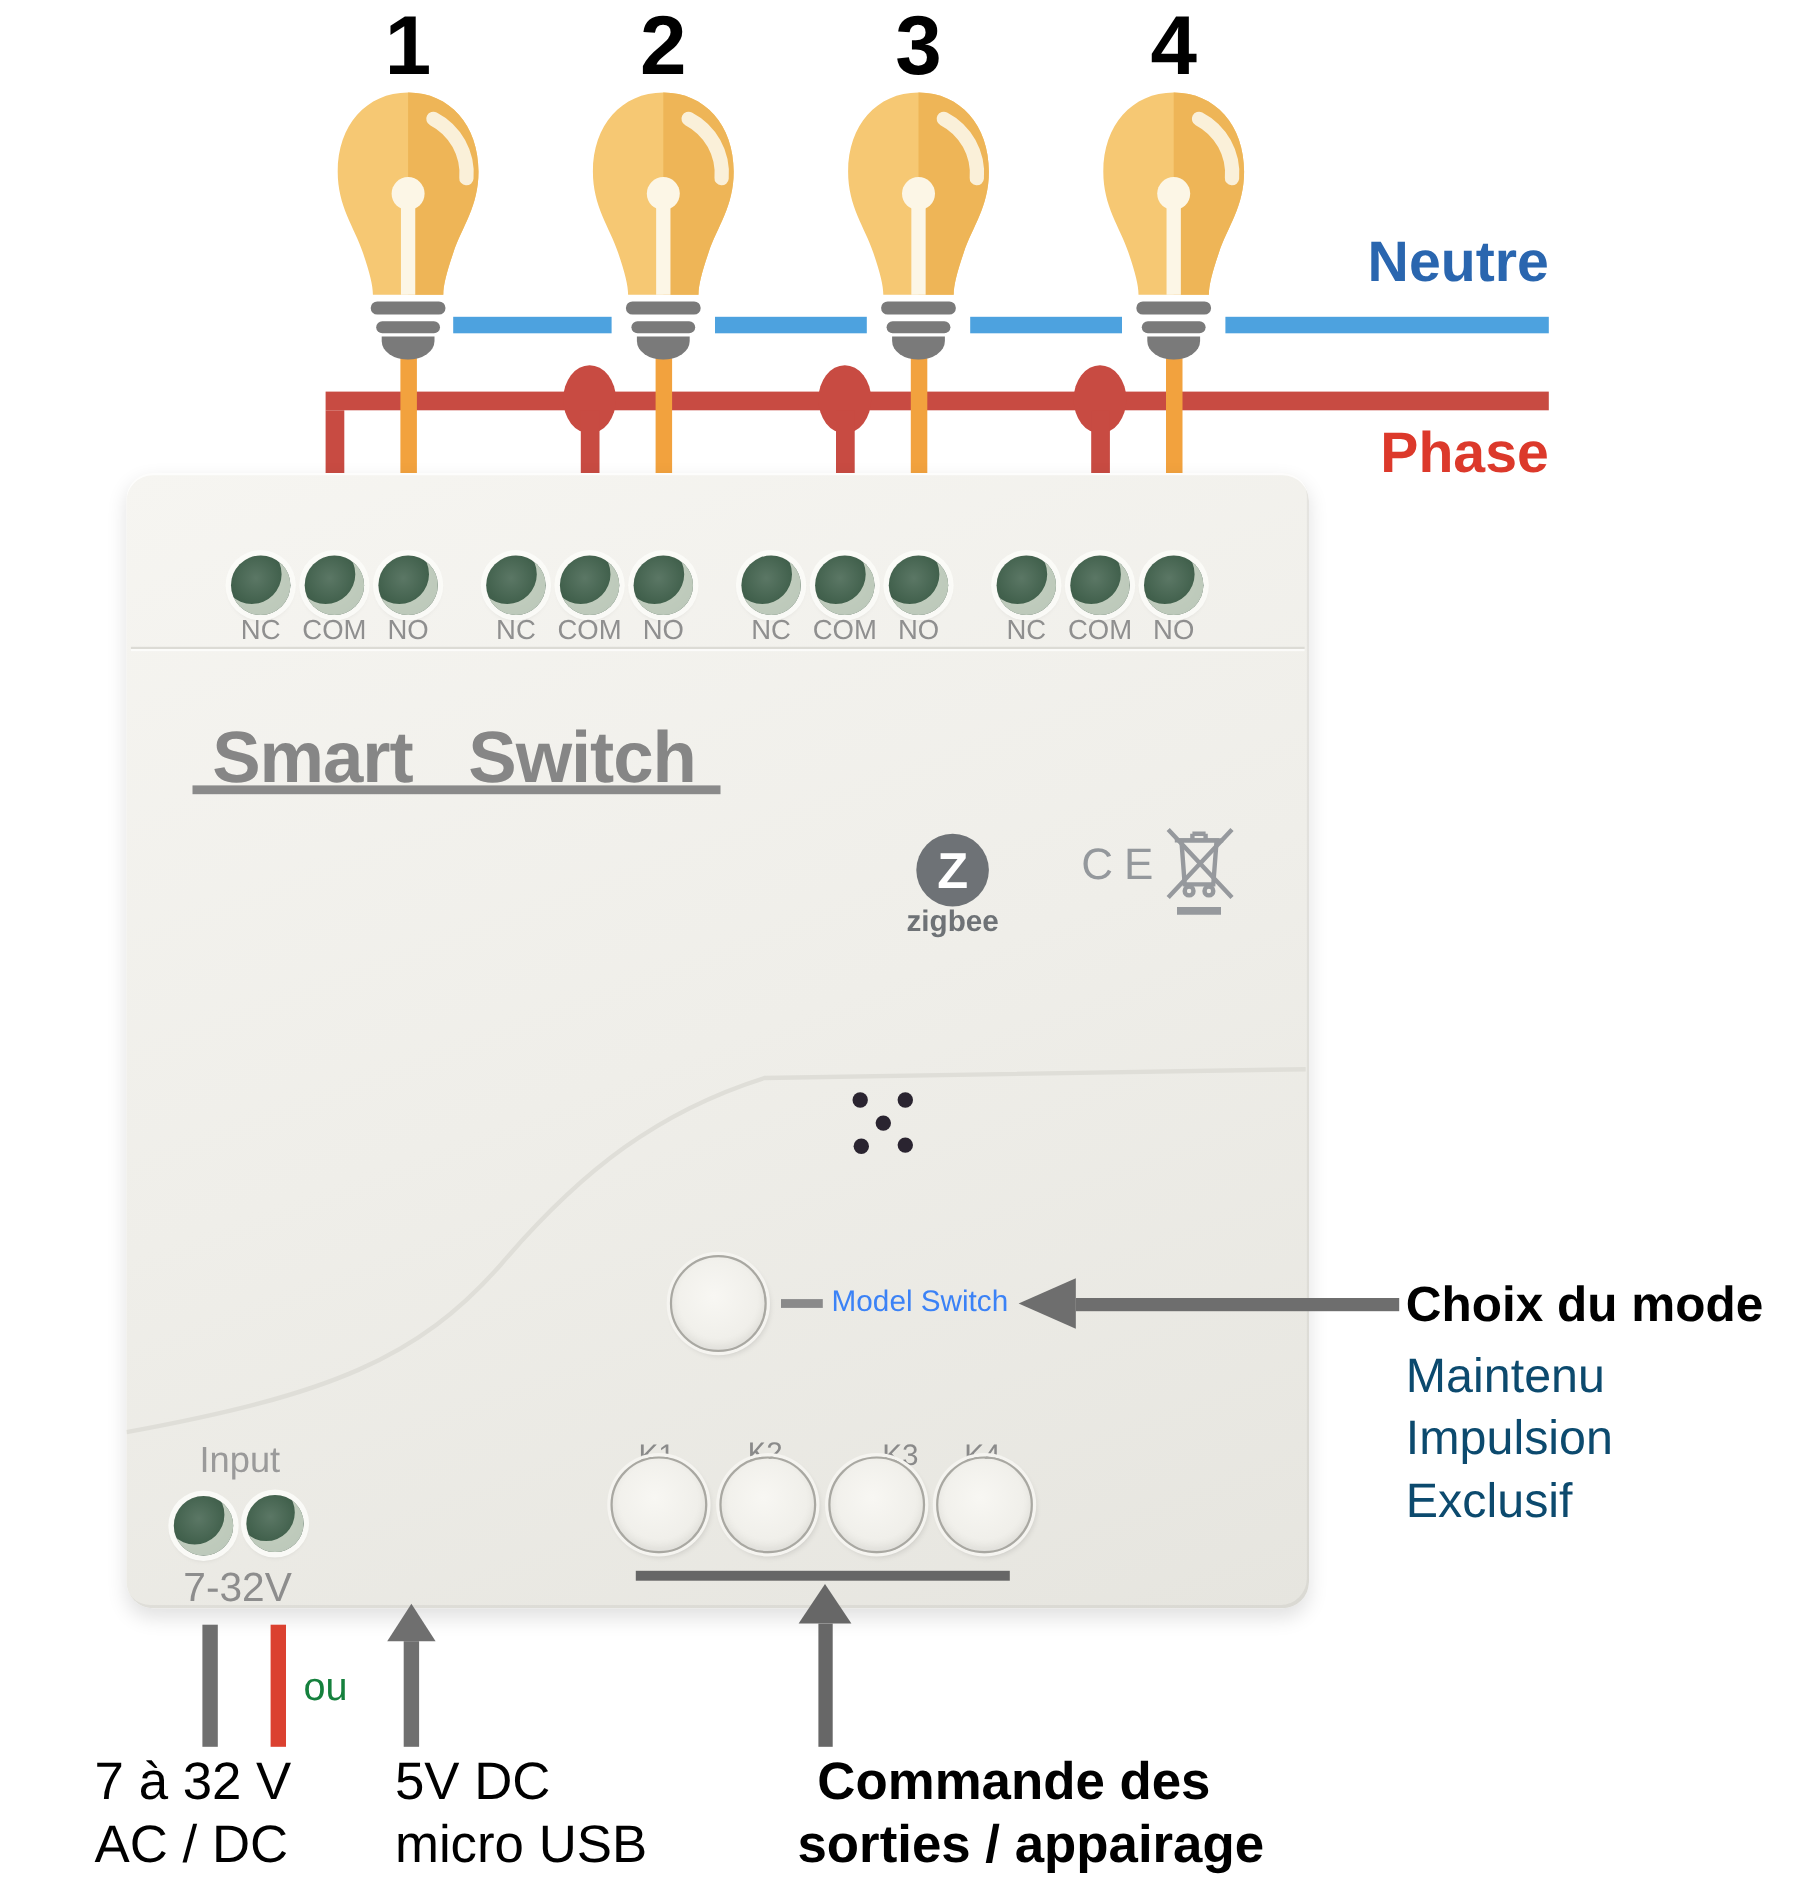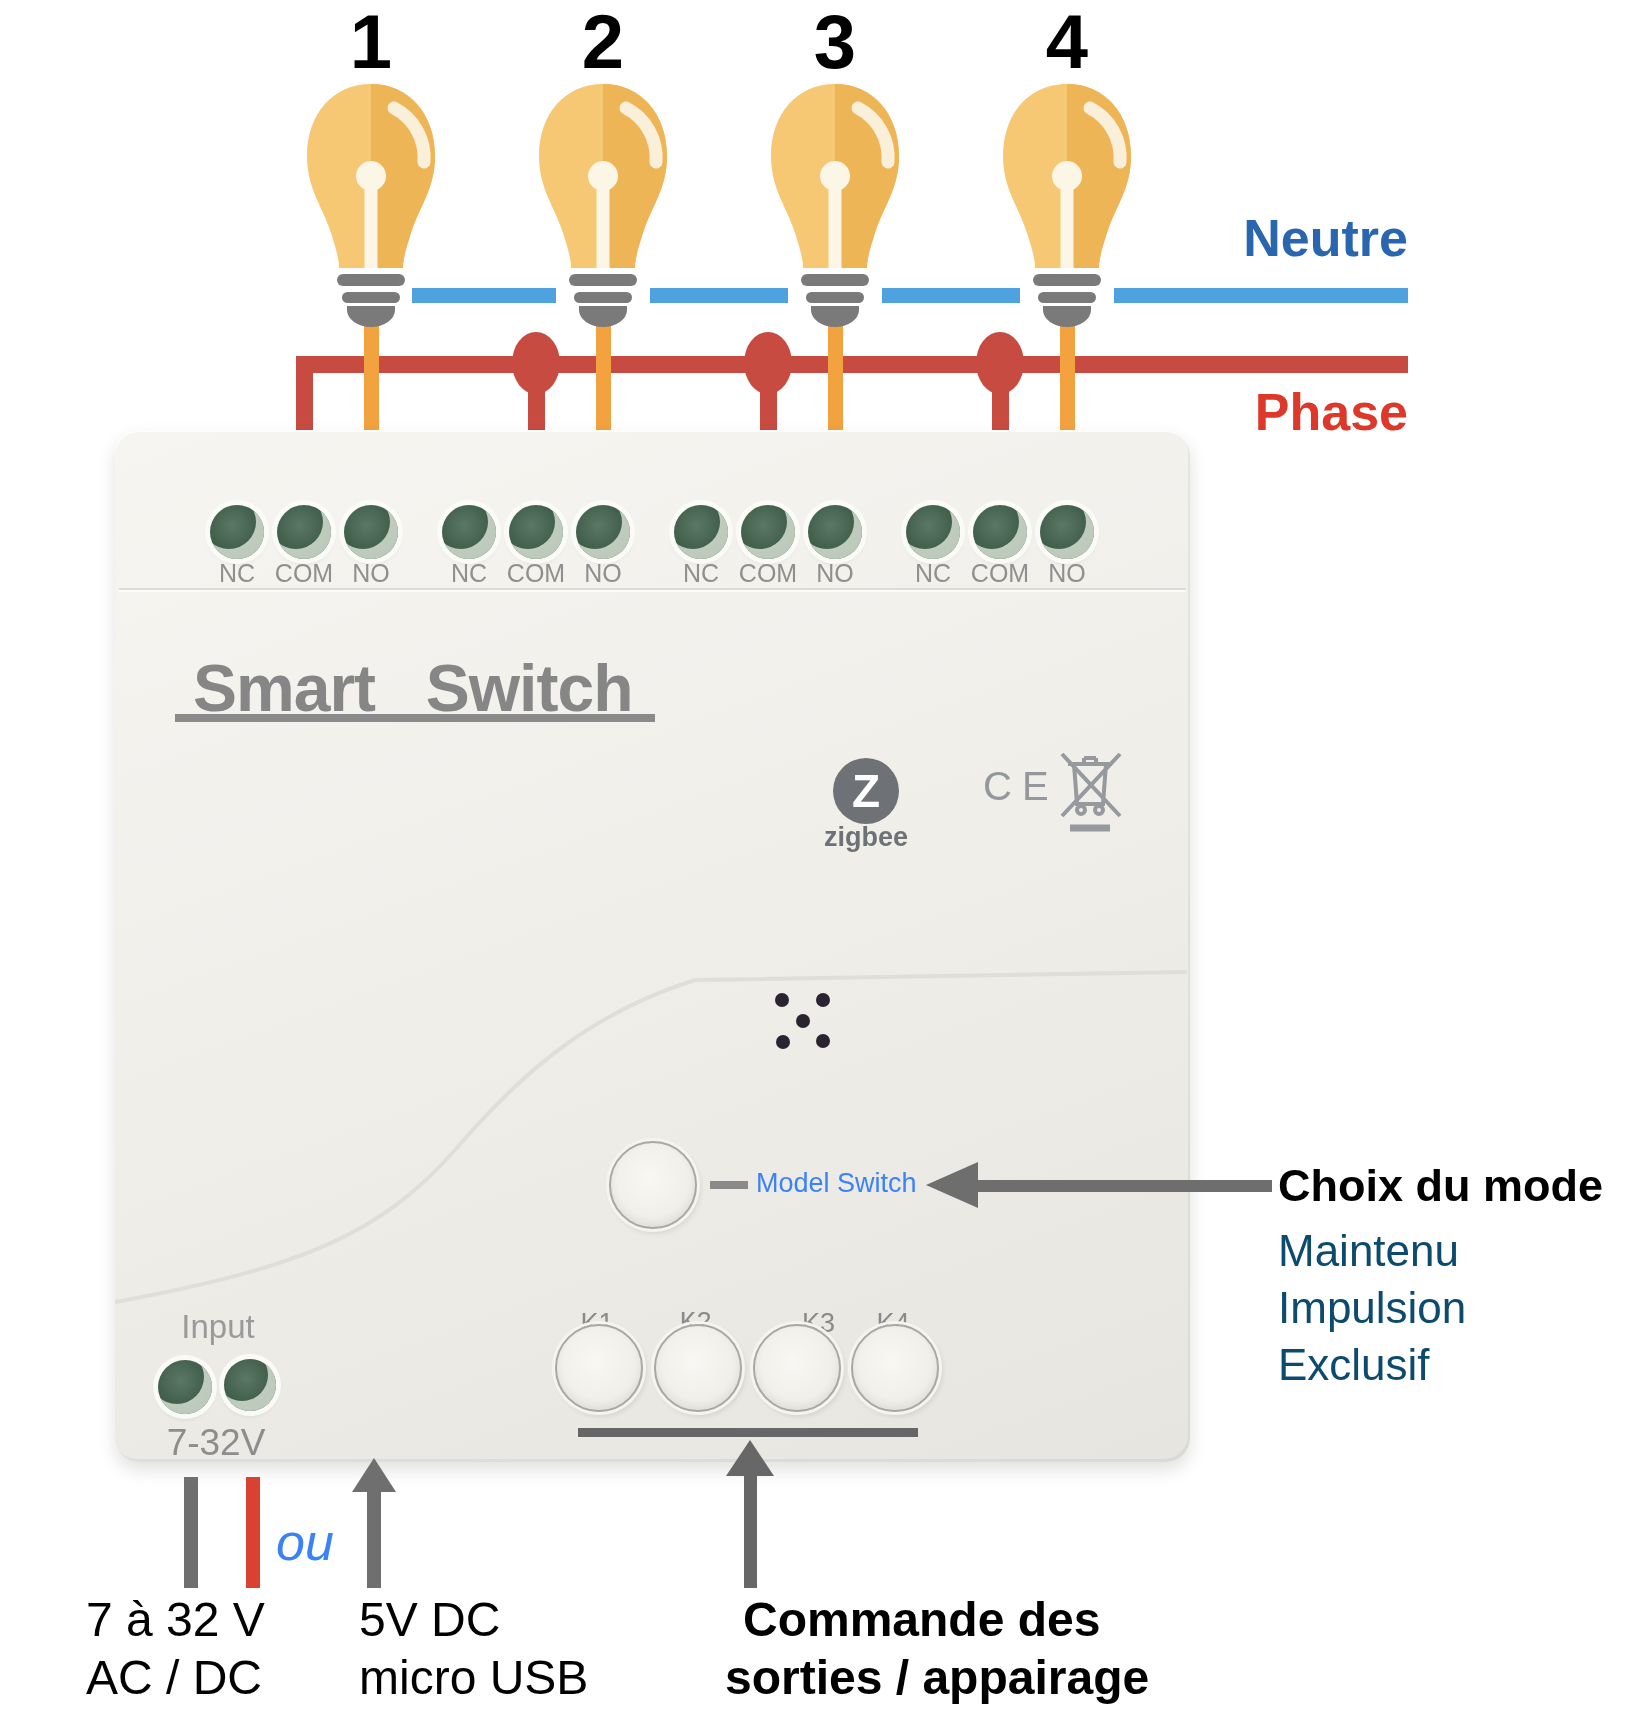--- a/index.html
+++ b/index.html
@@ -60,21 +60,21 @@
   .ahead-up{position:absolute;width:0;height:0;border-left:24px solid transparent;border-right:24px solid transparent;
             border-bottom:36px solid #676767;z-index:7;}
   .ahead-up-sm{position:absolute;width:0;height:0;border-left:22px solid transparent;border-right:22px solid transparent;
             border-bottom:34px solid #6F6F6F;z-index:7;}
   .stem{position:absolute;background:#676767;z-index:7;}
   .wire-gray{position:absolute;left:184px;top:1477px;width:14px;height:111px;background:#6F6F6F;z-index:7;}
   .wire-red{position:absolute;left:246px;top:1477px;width:14px;height:111px;background:#DB4130;z-index:7;}
   .modetitle{position:absolute;left:1278px;top:1160px;font-size:45px;font-weight:bold;color:#000;z-index:7;}
   .modeopts{position:absolute;left:1278px;top:1222px;z-index:7;}
   .modeopt{font-size:44px;line-height:57px;color:#0c4a6e;}
-  .ou{position:absolute;left:276px;top:1512px;font-size:52px;color:#3b82f6;z-index:7;font-style:italic;}
+  .ou{position:absolute;left:276px;top:1512px;font-size:36px;color:#15803d;z-index:7;}
   .cap{position:absolute;font-size:48px;line-height:52px;color:#000;z-index:7;white-space:pre;}
   .cap.b{font-weight:bold;}
 </style>
 </head>
 <body>
 
 <div id="canvas">
 
   <svg width="0" height="0" style="position:absolute" aria-hidden="true">
     <defs>

